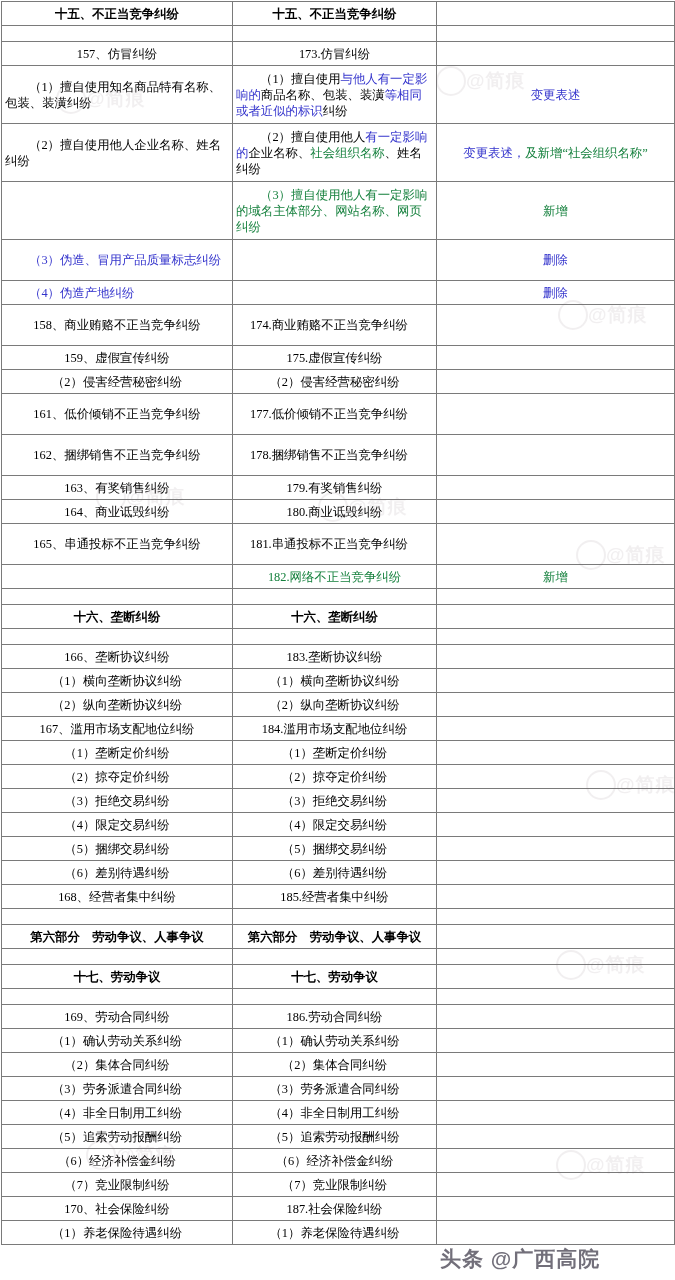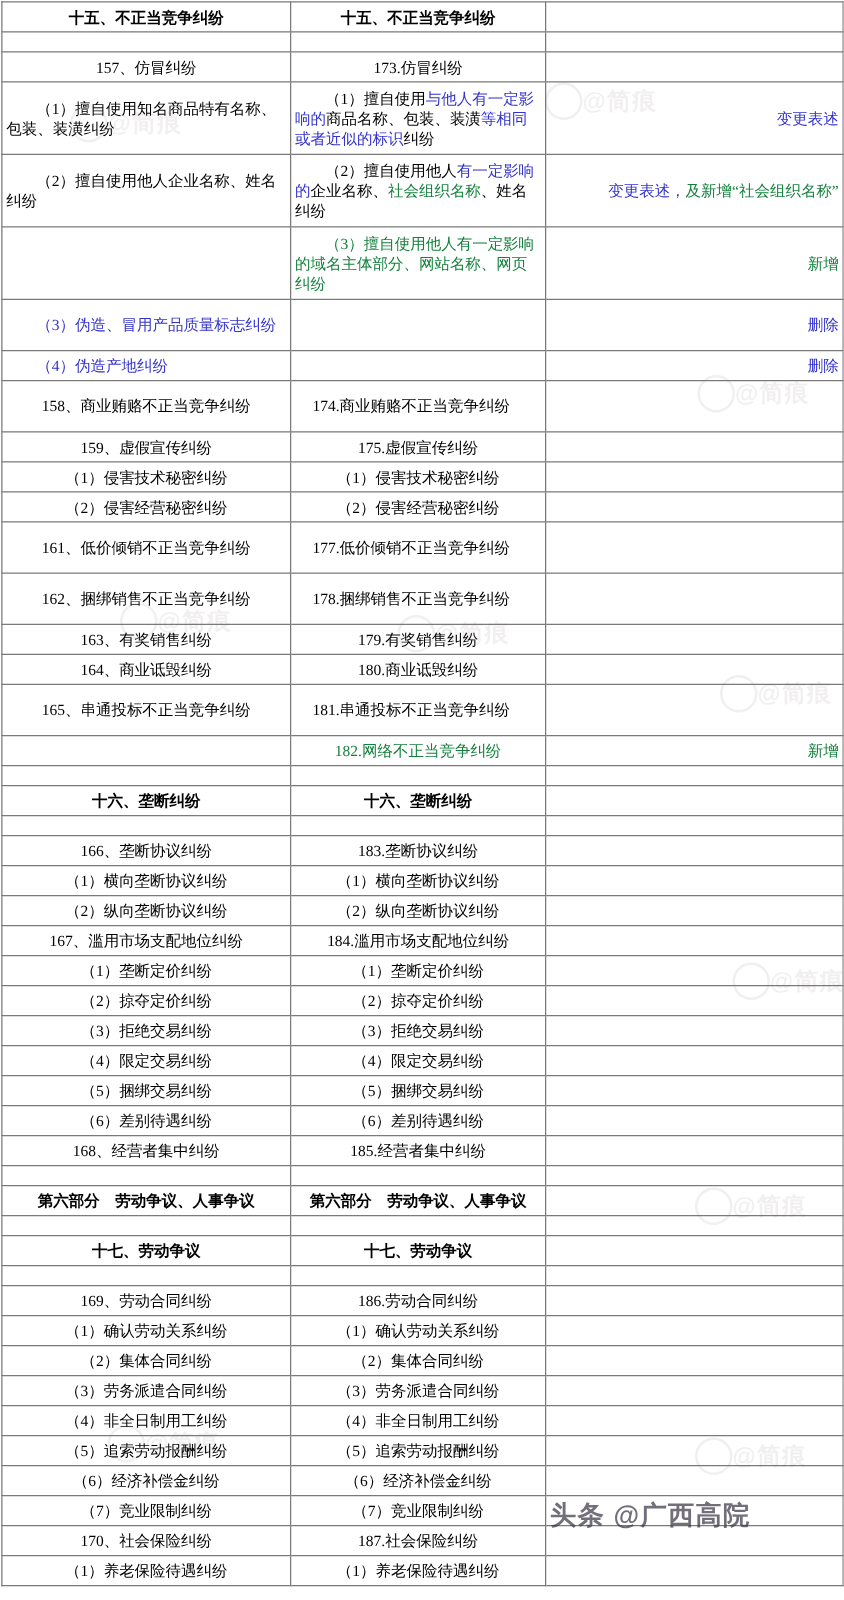--- a/index.html
+++ b/index.html
@@ -76,21 +76,21 @@
   tr.r-blank td { height: 13px; }
   tr.r-1 td { height: 21px; }
   tr.r-2 td { height: 38px; }
   tr.r-3 td { height: 55px; }
 
   
   td.left   { text-align: center;  text-indent: 0; }
   td.ctr    { text-align: center; }
   td.ind    { text-align: left; text-indent: 24px; }
   td.ind2   { text-align: left; text-indent: 14px; }
-  td.note   { text-align: right; text-indent: 0; }
+  td.note   { text-align: center; text-indent: 0; }
 
   
   .blue  { color: #3333cc; }
   .red   { color: #15803d; }
   .black { color: #000000; }
 
   span.seg { white-space: normal; }
 </style>
 </head>
 <body>
@@ -109,21 +109,21 @@
   <div class="wm-ring" style="left:576px; top:540px; width:26px; height:26px;"></div>
   <div class="wm" style="left:606px; top:542px; font-size:19px;">@简痕</div>
   <div class="wm-ring" style="left:586px; top:770px; width:26px; height:26px;"></div>
   <div class="wm" style="left:616px; top:772px; font-size:19px;">@简痕</div>
   <div class="wm-ring" style="left:556px; top:950px; width:26px; height:26px;"></div>
   <div class="wm" style="left:586px; top:952px; font-size:19px;">@简痕</div>
   <div class="wm-ring" style="left:86px;  top:1140px; width:26px; height:26px;"></div>
   <div class="wm" style="left:116px; top:1142px; font-size:19px;">@简痕</div>
   <div class="wm-ring" style="left:556px; top:1150px; width:26px; height:26px;"></div>
   <div class="wm" style="left:586px; top:1152px; font-size:19px;">@简痕</div>
-  <div class="wm-big" style="left:440px; top:1198px;">头条 @广西高院</div>
+  <div class="wm-big" style="left:440px; top:1245px;">头条 @广西高院</div>
 </div>
 
 <table class="cmp">
   <colgroup>
     <col class="c1">
       <col class="c2">
       <col class="c3">
   </colgroup>
   <tbody id="tbody">
       <tr class="r-head">
@@ -170,25 +170,20 @@
         <td class="ctr"><span class="seg black">158、商业贿赂不正当竞争纠纷</span></td>
         <td class="ind2"><span class="seg black">174.商业贿赂不正当竞争纠纷</span></td>
         <td class="note"><span class="seg black"></span></td>
       </tr>
       <tr class="r-1">
         <td class="ctr"><span class="seg black">159、虚假宣传纠纷</span></td>
         <td class="ctr"><span class="seg black">175.虚假宣传纠纷</span></td>
         <td class="note"><span class="seg black"></span></td>
       </tr>
       <tr class="r-1">
-        <td class="ctr"><span class="seg black">（1）侵害技术秘密纠纷</span></td>
-        <td class="ctr"><span class="seg black">（1）侵害技术秘密纠纷</span></td>
-        <td class="note"><span class="seg black"></span></td>
-      </tr>
-      <tr class="r-1">
         <td class="ctr"><span class="seg black">（2）侵害经营秘密纠纷</span></td>
         <td class="ctr"><span class="seg black">（2）侵害经营秘密纠纷</span></td>
         <td class="note"><span class="seg black"></span></td>
       </tr>
       <tr class="r-2">
         <td class="ctr"><span class="seg black">161、低价倾销不正当竞争纠纷</span></td>
         <td class="ind2"><span class="seg black">177.低价倾销不正当竞争纠纷</span></td>
         <td class="note"><span class="seg black"></span></td>
       </tr>
       <tr class="r-2">

